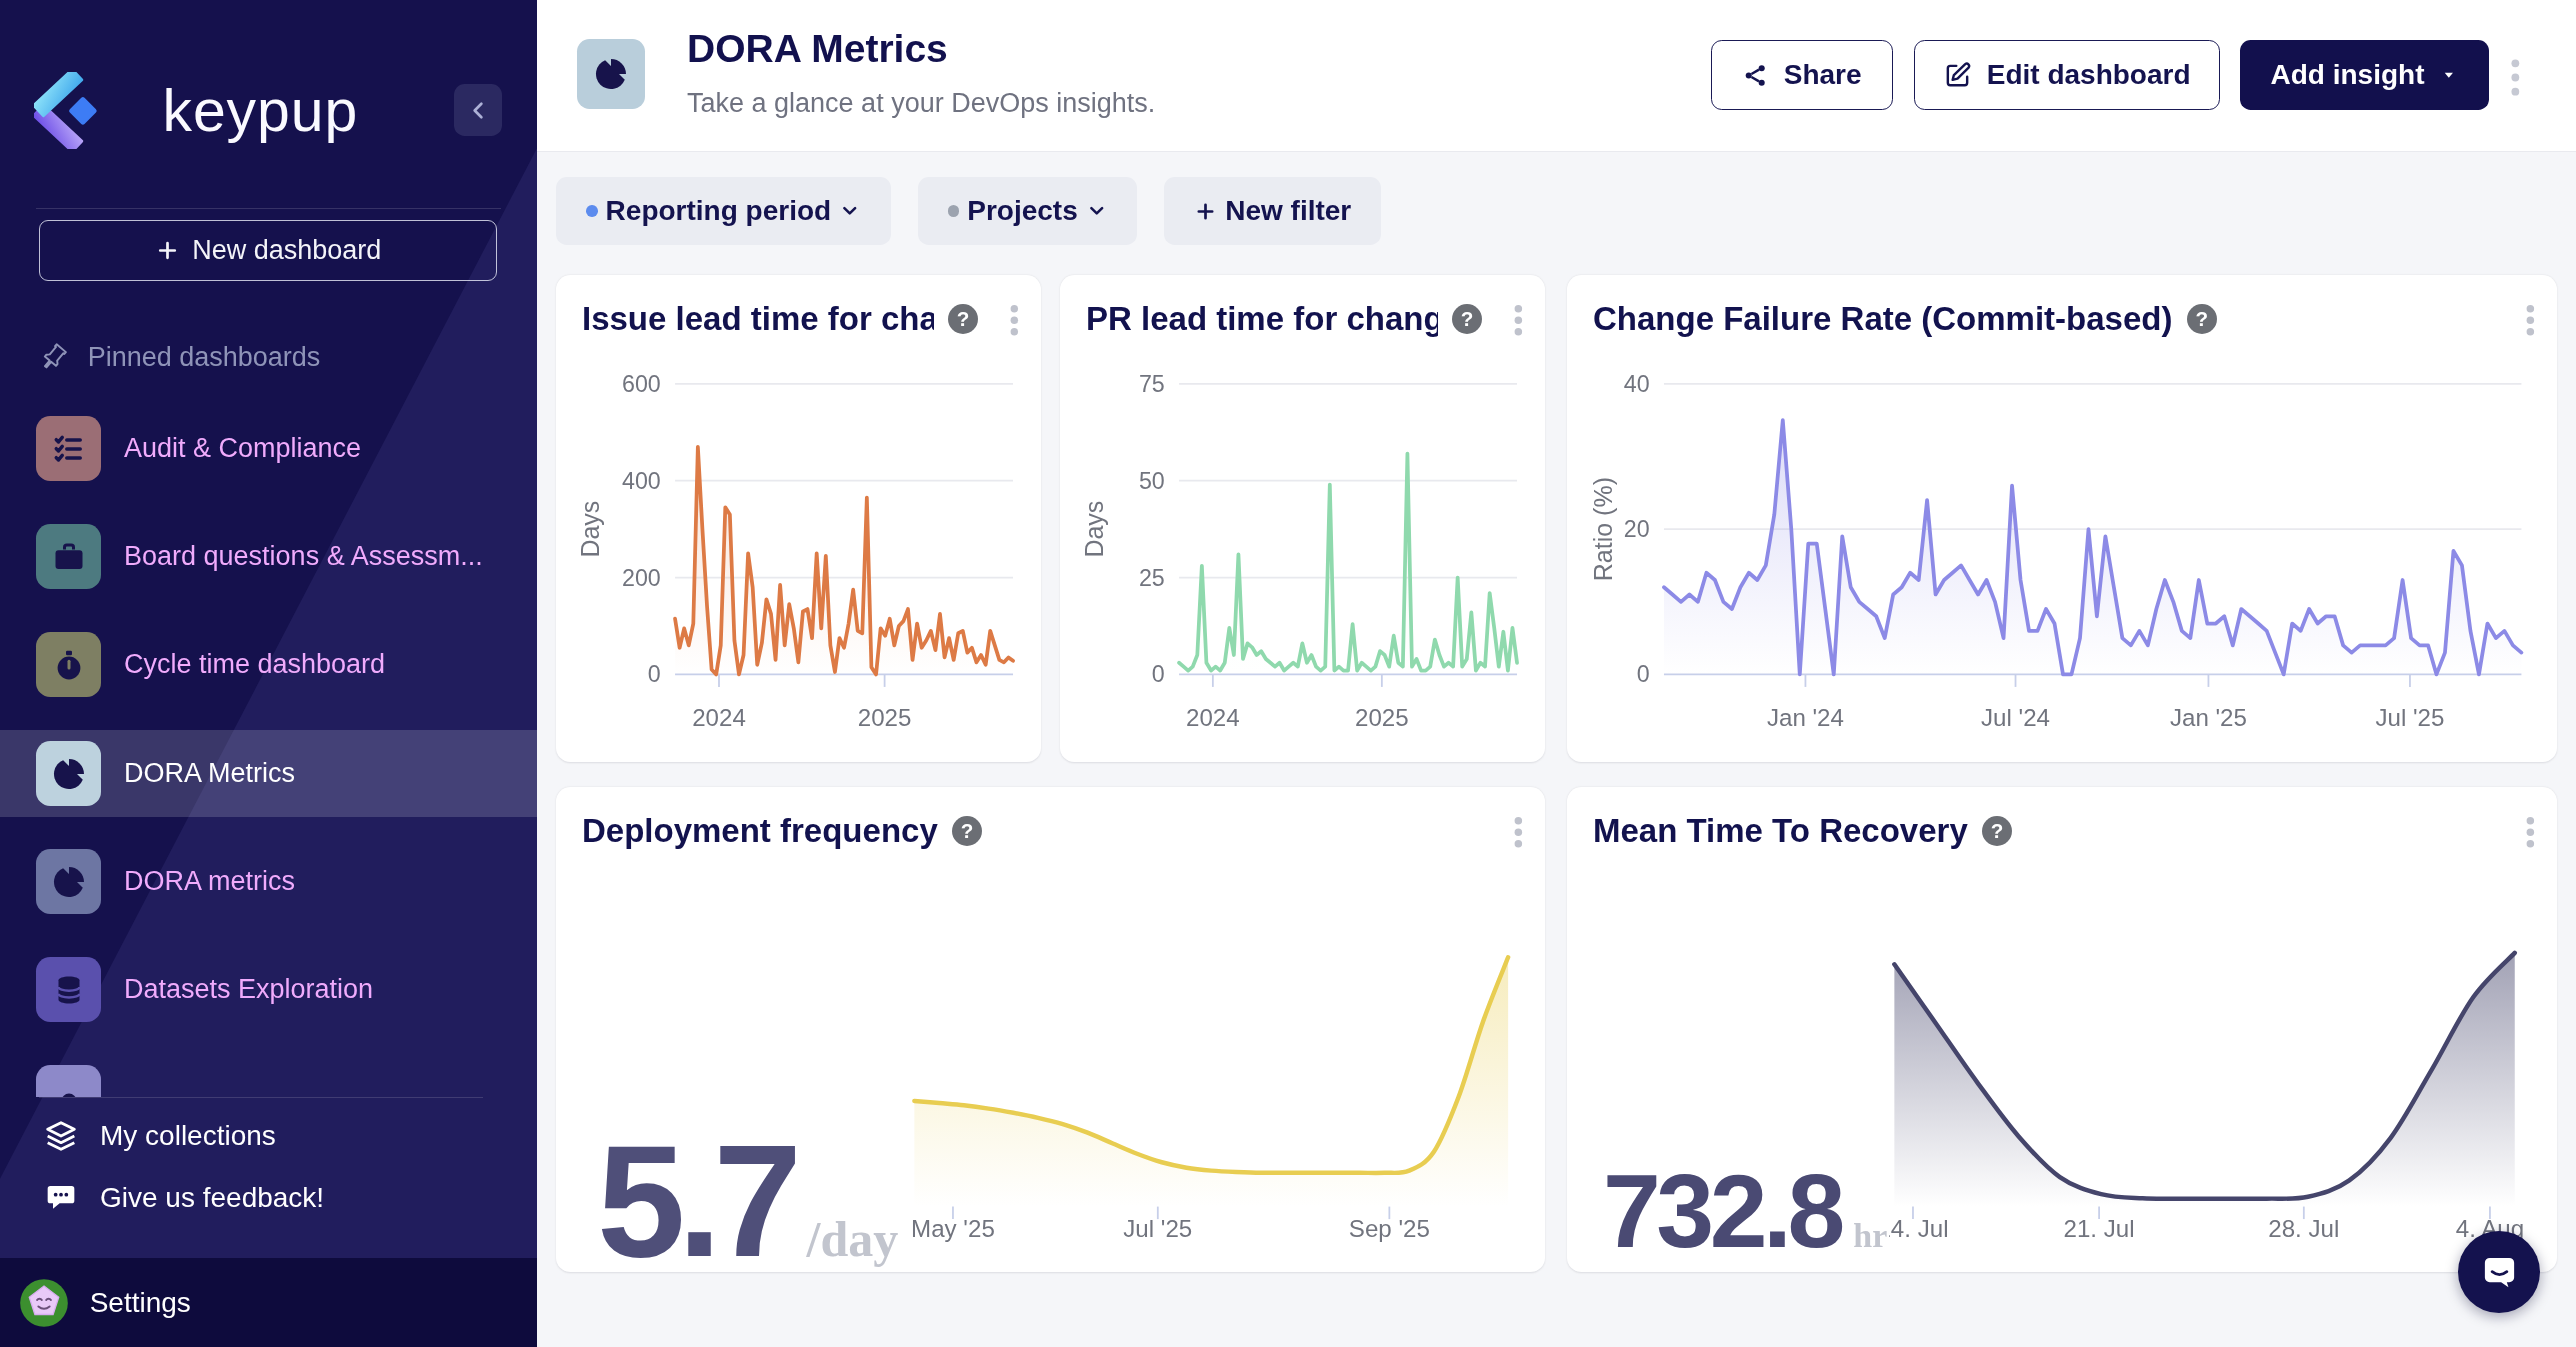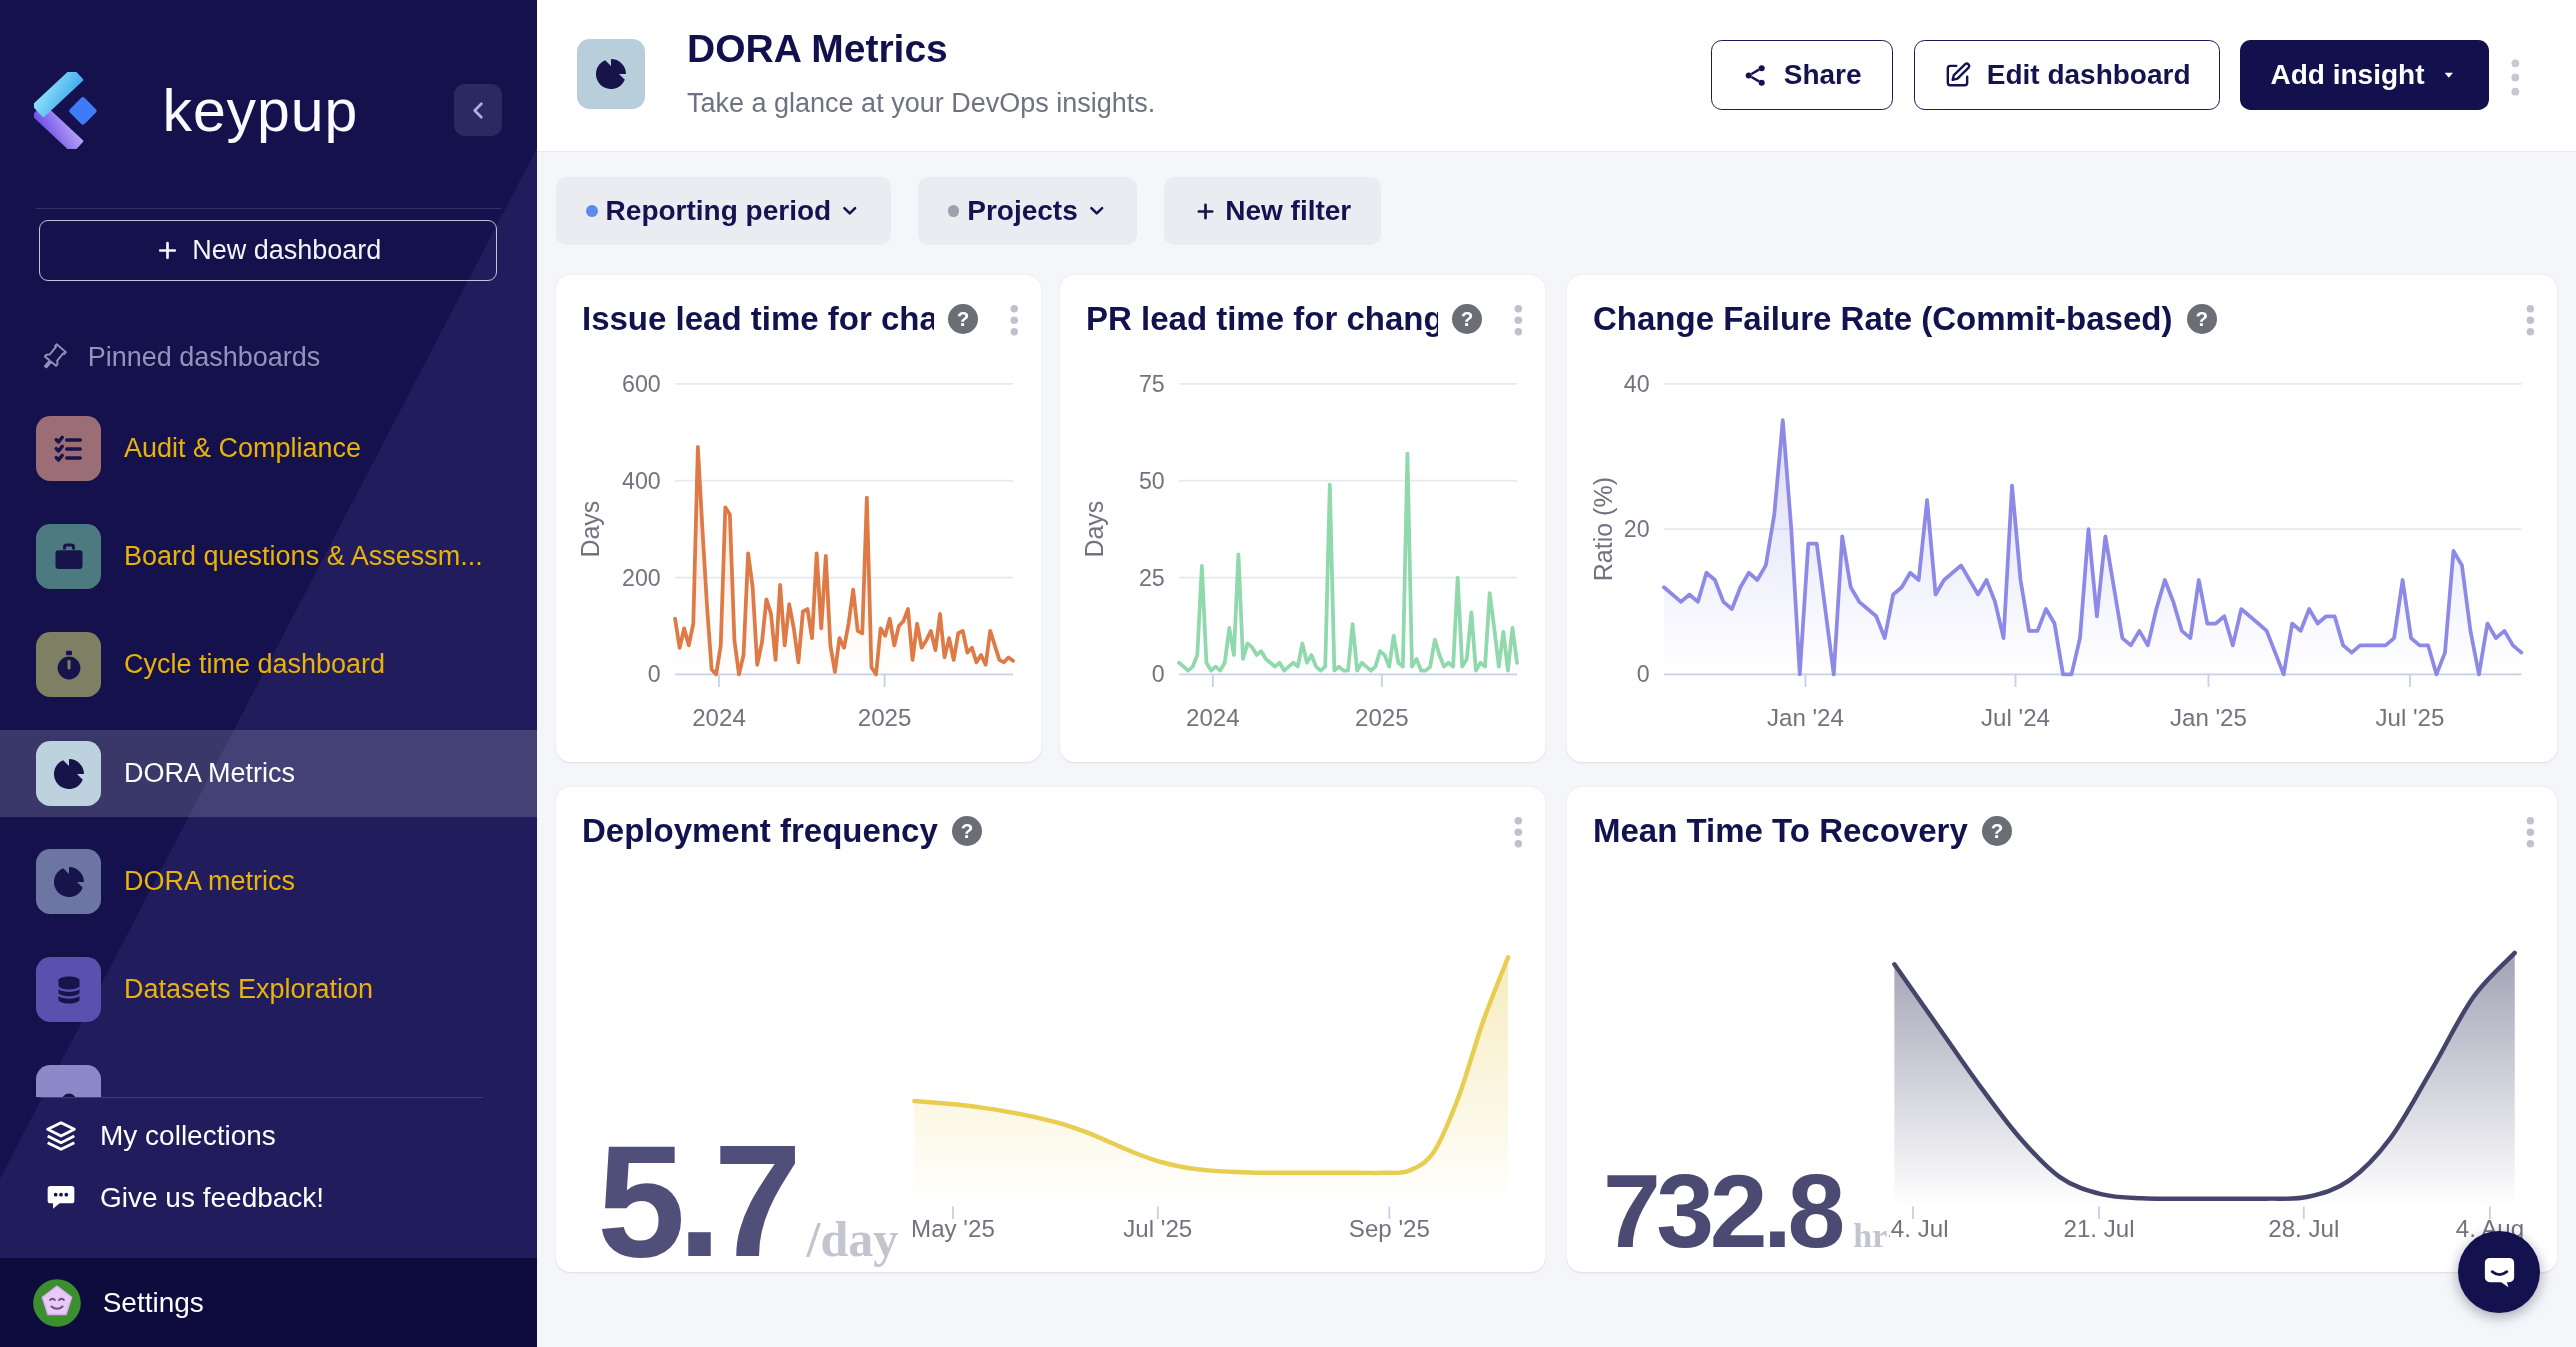--- a/index.html
+++ b/index.html
@@ -26,30 +26,30 @@
     justify-content:center; gap:12.5px; cursor:pointer; font-family:inherit; }
   .pinned-row { position:absolute; left:39px; top:342px; display:flex; align-items:center; gap:19.7px; }
   .pinned-row span { color:#8F94B8; font-size:27px; }
   .sb-nav { position:absolute; left:0; right:0; top:405px; height:692px; overflow:hidden; }
   .sb-item { position:absolute; left:0; right:0; height:87px; display:flex;
     align-items:center; padding-left:36px; gap:23px; cursor:pointer; }
   .sb-item.sel { background:rgba(255,255,255,0.16); }
   .tile { width:65px; height:65px; border-radius:14.3px; flex:0 0 auto;
     display:flex; align-items:center; justify-content:center; }
   .tile svg { width:36px; height:36px; }
-  .sb-label { color:#eab308; font-size:27px; white-space:nowrap; overflow:hidden;
+  .sb-label { color:#f0abfc; font-size:27px; white-space:nowrap; overflow:hidden;
     text-overflow:ellipsis; max-width:376px; }
   .sb-item.sel .sb-label { color:#FFFFFF; font-weight:500; }
   .sb-divider2 { position:absolute; left:39px; right:54px; top:1097px; height:0.9px;
     background:rgba(255,255,255,0.14); }
   .sb-link { position:absolute; left:0; right:0; height:48px; display:flex;
     align-items:center; padding-left:45px; gap:23px; cursor:pointer; }
   .sb-link span { color:#FFFFFF; font-size:28px; font-weight:500; }
   .sb-bottom { position:absolute; left:0; right:0; top:1258px; height:89px;
-    background:#0E0B3D; display:flex; align-items:center; padding-left:31px; gap:19.7px; cursor:pointer; }
+    background:#0E0B3D; display:flex; align-items:center; padding-left:18px; gap:19.7px; cursor:pointer; }
   .sb-bottom span { color:#FFFFFF; font-size:28px; font-weight:500; }
 
   
   .main { position:absolute; left:537px; top:0; width:2039px; height:1347px; background:#F5F6F9; }
   .topbar { position:absolute; left:0; top:0; right:0; height:152px; background:#FFFFFF;
     border-bottom:0.9px solid #E9EAEF; }
   .hd-icon { position:absolute; left:40px; top:39px; width:68px; height:70px; border-radius:12.5px;
     background:#B9CEDB; display:flex; align-items:center; justify-content:center; }
   .hd-icon svg { width:36px; height:36px; }
   .hd-title { position:absolute; left:150px; top:27px; font-size:39px; font-weight:700; color:#12114E; }

